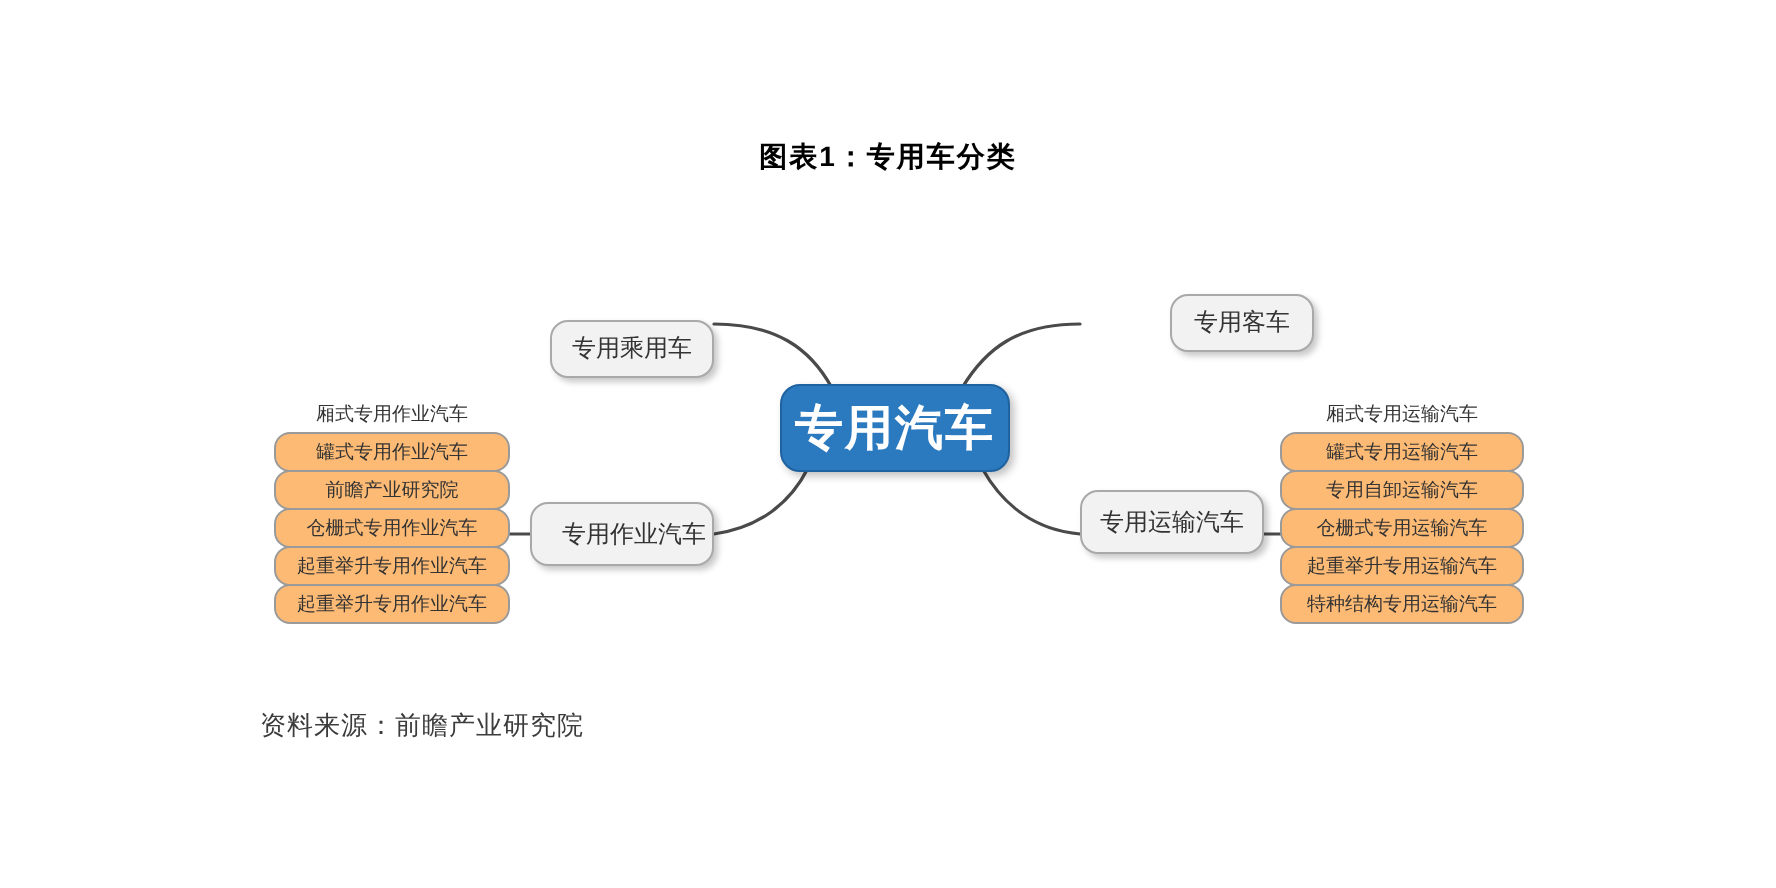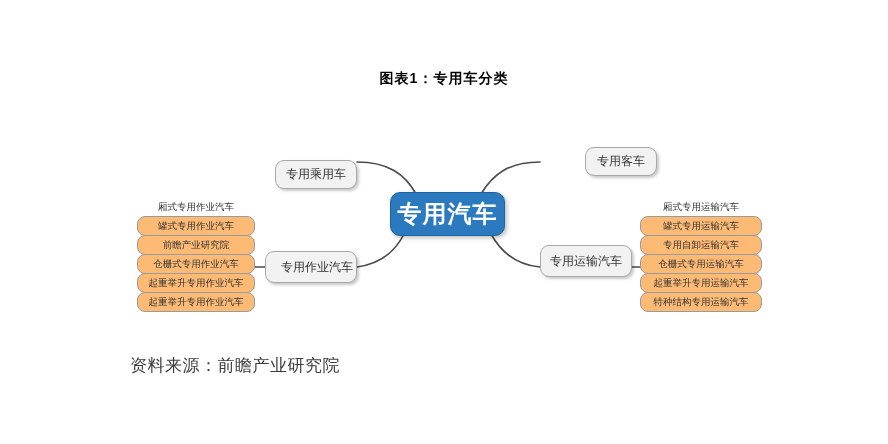--- a/index.html
+++ b/index.html
@@ -58,21 +58,21 @@
     font-size:9.5px;color:#333333;
     white-space:nowrap;
   }
   .stack .item:first-child{
     margin-top:0;
     border-color:transparent;
     background:transparent;
   }
   .source{
     position:absolute;left:130px;top:354px;z-index:2;
-    font-size:17px;color:#3c3c3c;
+    font-size:13px;color:#3c3c3c;
     letter-spacing:0.5px;
     text-align:center;
   }
 </style>
 </head>
 <body>
 
 <div id="canvas">
 
   <div class="title">图表1：专用车分类</div>

